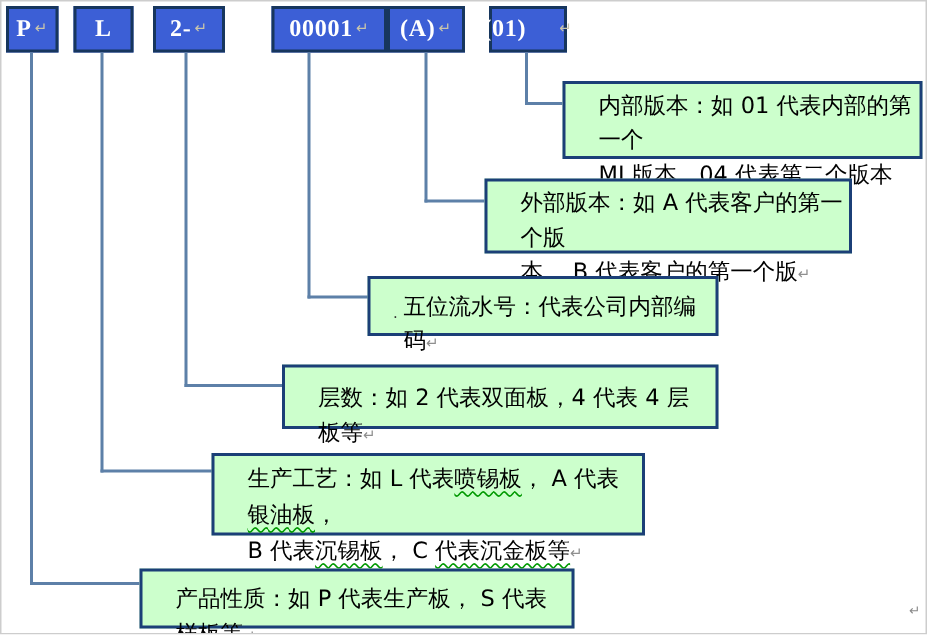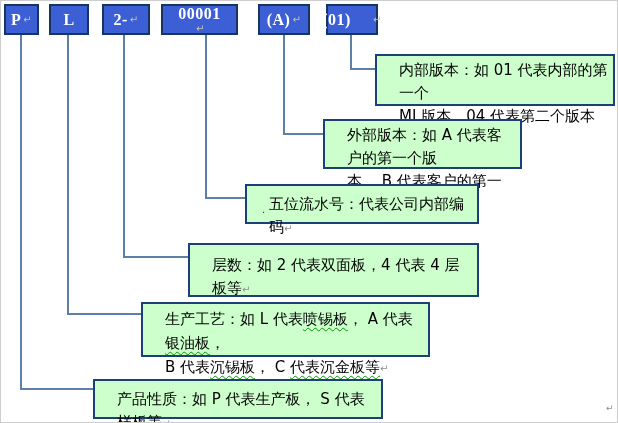--- a/index.html
+++ b/index.html
@@ -71,21 +71,21 @@
     <span>P</span>
       <span class="ret ret-blue">↵</span>
   </div>
   <div class="code-box" style="left:48px;width:40px;">
     <span>L</span>
   </div>
   <div class="code-box" style="left:101px;width:48px;">
     <span>2-</span>
       <span class="ret ret-blue">↵</span>
   </div>
-  <div class="code-box" style="left:160px;width:77px;flex-direction:column;">
+  <div class="code-box" style="left:180px;width:77px;">
     <span>00001</span>
       <span class="ret ret-blue">↵</span>
   </div>
   <div class="code-box" style="left:257px;width:52px;">
     <span>(A)</span>
       <span class="ret ret-blue">↵</span>
   </div>
   <div class="code-box" style="left:325px;width:52px;gap:20px;">
     <span>(01)</span>
       <span class="ret ret-blue">↵</span>
@@ -107,30 +107,30 @@
   <div class="line hline" style="left:66px;top:312px;width:77px;"></div>
 
   <div class="line vline" style="left:19px;top:34px;height:355px;"></div>
   <div class="line hline" style="left:19px;top:387px;width:73px;"></div>
 
   <div class="note" style="left:374px;top:53px;width:240px;height:52px;">
     <div><span>内部版本：如 01 代表内部的第一个</span></div>
     <div><span>MI 版本，04 代表第二个版本等</span><span class="ret">↵</span></div>
   </div>
 
-  <div class="note" style="left:322px;top:118px;width:199px;height:50px;">
+  <div class="note" style="left:322px;top:118px;width:245px;height:50px;">
     <div><span>外部版本：如 A 代表客户的第一个版</span></div>
     <div><span>本， B 代表客户的第一个版</span><span class="ret">↵</span></div>
   </div>
 
   <div class="note single" style="left:244px;top:183px;width:234px;height:40px;">
     <div><span>五位流水号：代表公司内部编码</span><span class="ret">↵</span></div>
   </div>
 
-  <div class="note single" style="left:187px;top:242px;width:291px;height:54px;padding-top:9px;">
+  <div class="note single" style="left:187px;top:242px;width:291px;height:43px;padding-top:9px;">
     <div><span>层数：如 2 代表双面板，4 代表 4 层板等</span><span class="ret">↵</span></div>
   </div>
 
   <div class="note" style="left:140px;top:301px;width:289px;height:55px;line-height:24px;">
     <div><span><span>生产工艺：如 L 代表</span><span class="wavy">喷锡板</span><span>， A 代表</span><span class="wavy">银油板</span><span>，</span></span></div>
     <div><span><span>B 代表</span><span class="wavy">沉锡板</span><span>， C </span><span class="wavy">代表沉金板等</span></span><span class="ret">↵</span></div>
   </div>
 
   <div class="note single" style="left:92px;top:378px;width:290px;height:40px;">
     <div><span>产品性质：如 P 代表生产板， S 代表样板等</span><span class="ret">↵</span></div>

